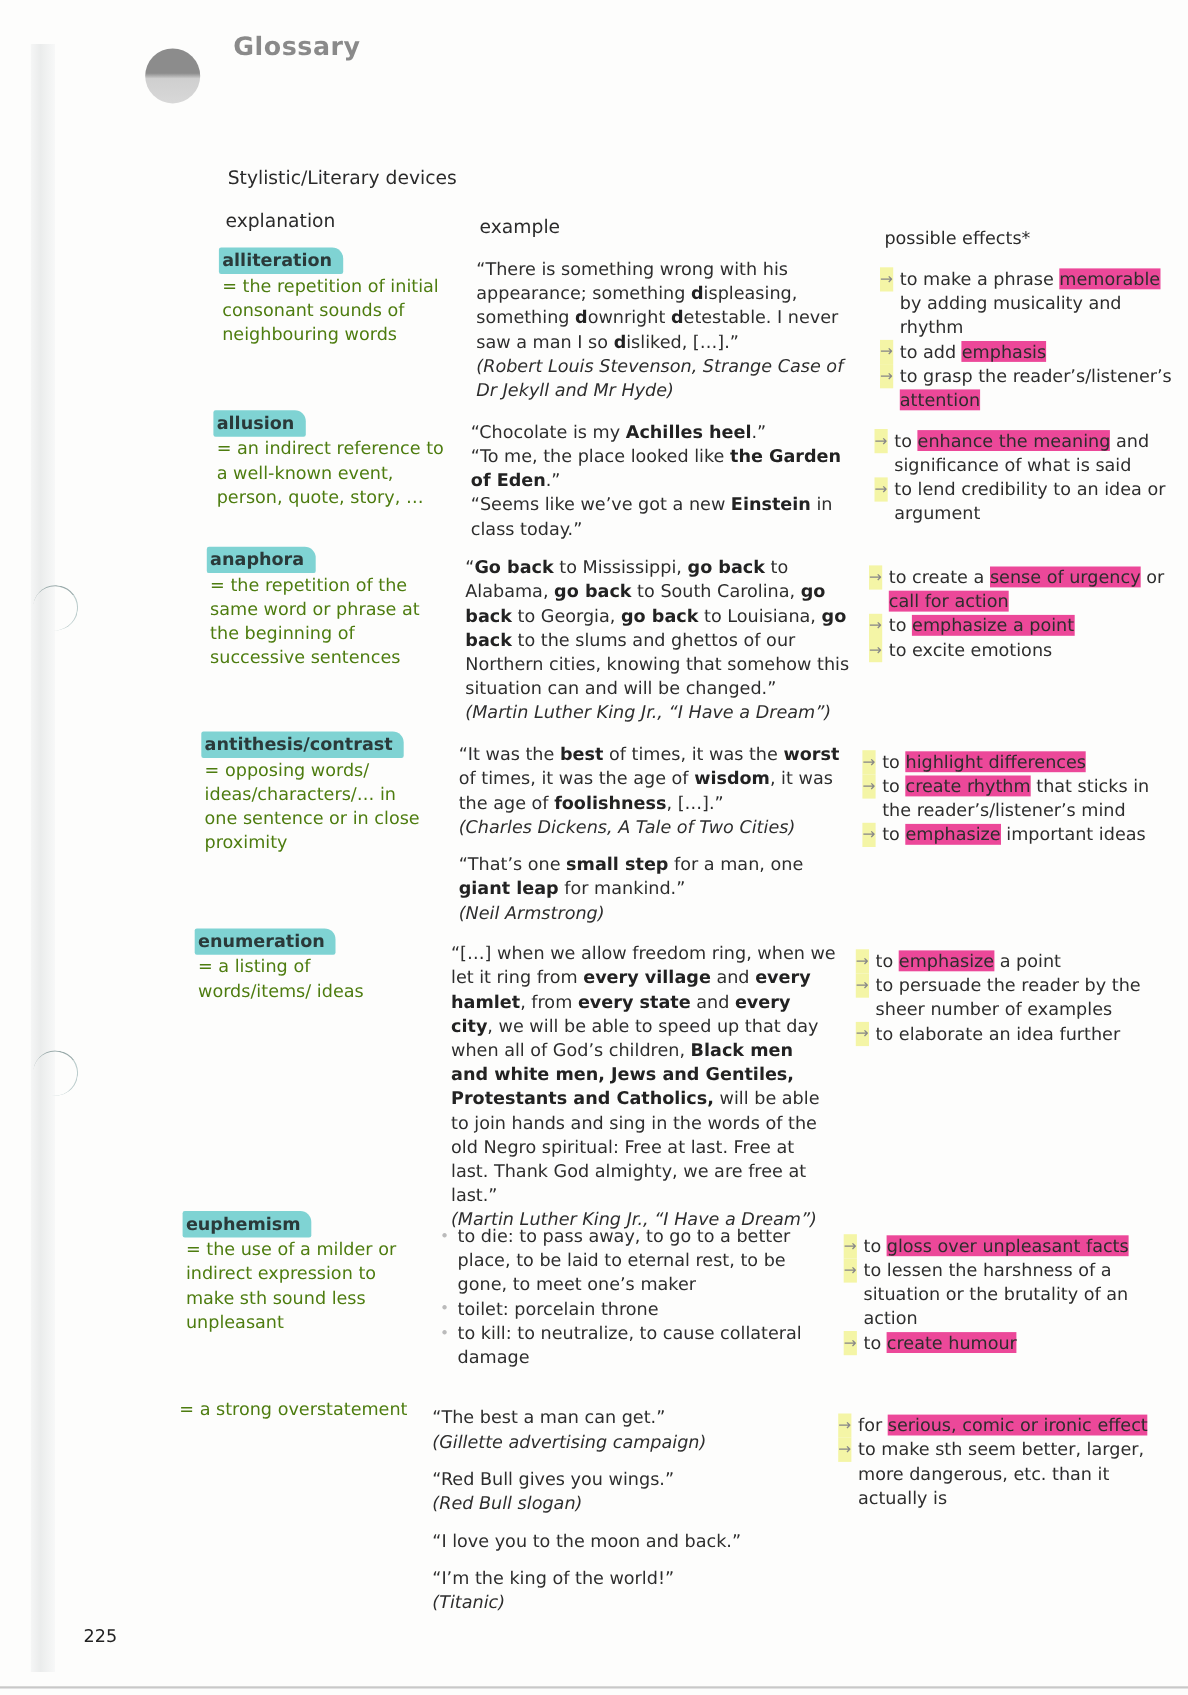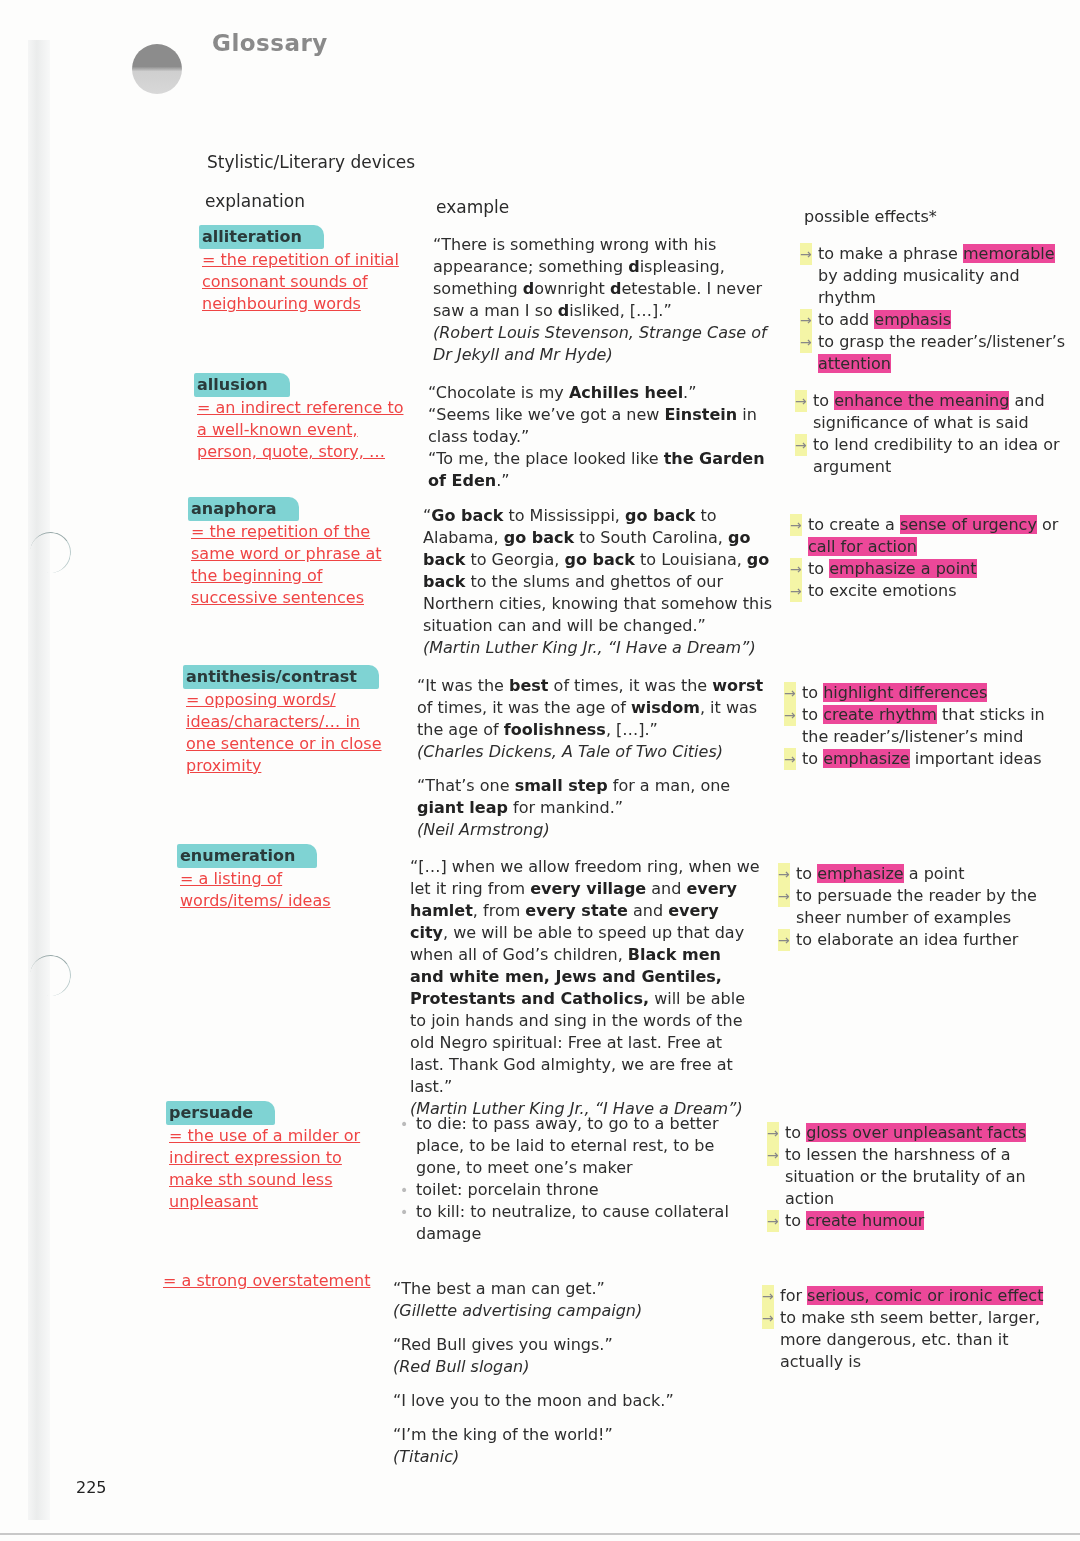--- a/index.html
+++ b/index.html
@@ -23,24 +23,24 @@
   .title-dot {
     position:absolute; left:132px; top:44px; width:50px; height:50px; border-radius:50%;
     background:linear-gradient(180deg,#8c8c8c 0%,#8c8c8c 45%,#cfcfcf 55%,#d8d8d8 100%);
   }
   .title { position:absolute; left:200px; top:30px; font-size:23px; font-weight:bold; color:#8a8a8a; letter-spacing:.5px;margin-left:12px; }
   .section { position:absolute; left:207px; top:152px; font-size:17px; color:#2a2a2a; }
   .colhead { position:absolute; font-size:17px; color:#2a2a2a; }
   .entry { position:absolute; }
   .term {
     display:inline-block; font-weight:bold; font-size:16px; color:#2a3a3a;
-    background:#7fd3d3; padding:1px 22px 1px 3px; margin-left:-3px;
+    background:#7fd3d3; padding:1px 10px 1px 3px; margin-left:-3px;
     border-radius:2px 10px 2px 2px; line-height:22px;
   }
-  .def { font-size:16px; line-height:22px; color:#ef4444;text-decoration:underline; }
+  .def { font-size:16px; line-height:22px; color:#4d7c0f; }
   .ex { position:absolute; font-size:16px; line-height:22px; color:#2d2d2d; }
   .ex b { font-weight:bold; color:#222; }
   .src { font-style:italic; }
   .gap { height:12px; }
   .bul { position:relative; padding-left:18px; }
   .bul::before { content:"\2022"; position:absolute; left:2px; color:#bbb; font-size:14px; }
   .eff { position:absolute; font-size:16px; line-height:22px; color:#2d2d2d; }
   .eff .line { position:relative; padding-left:18px; }
   .eff .arrow { position:absolute; left:0; color:#888; font-size:14px; background:#f4f5a6; }
   .hl { background:#ec4899; }
@@ -75,22 +75,22 @@
   <div class="line"><span class="arrow">→</span>to add <span class="hl">emphasis</span></div>
   <div class="line"><span class="arrow">→</span>to grasp the reader’s/listener’s <span class="hl">attention</span></div>
 </div>
 
 <div class="entry" style="left:197px;top:373px;width:215px">
   <span class="term">allusion</span>
   <div class="def">= an indirect reference to a well-known event, person, quote, story, …</div>
 </div>
 <div class="ex" style="left:428px;top:382px;width:350px">
   <div>“Chocolate is my <b>Achilles heel</b>.”</div>
+  <div>“To me, the place looked like <b>the Garden of Eden</b>.”</div>
   <div>“Seems like we’ve got a new <b>Einstein</b> in class today.”</div>
-  <div>“To me, the place looked like <b>the Garden of Eden</b>.”</div>
 </div>
 <div class="eff" style="left:795px;top:390px;width:270px">
   <div class="line"><span class="arrow">→</span>to <span class="hl">enhance the meaning</span> and significance of what is said</div>
   <div class="line"><span class="arrow">→</span>to lend credibility to an idea or argument</div>
 </div>
 
 <div class="entry" style="left:191px;top:497px;width:200px">
   <span class="term">anaphora</span>
   <div class="def">= the repetition of the same word or phrase at the beginning of successive sentences</div>
 </div>
@@ -129,21 +129,21 @@
   <div>“[…] when we allow freedom ring, when we let it ring from <b>every village</b> and <b>every hamlet</b>, from <b>every state</b> and <b>every city</b>, we will be able to speed up that day when all of God’s children, <b>Black men and white men, Jews and Gentiles, Protestants and Catholics,</b> will be able to join hands and sing in the words of the old Negro spiritual: Free at last. Free at last. Thank God almighty, we are free at last.”</div>
   <div class="src">(Martin Luther King Jr., “I Have a Dream”)</div>
 </div>
 <div class="eff" style="left:778px;top:863px;width:270px">
   <div class="line"><span class="arrow">→</span>to <span class="hl">emphasize</span> a point</div>
   <div class="line"><span class="arrow">→</span>to persuade the reader by the sheer number of examples</div>
   <div class="line"><span class="arrow">→</span>to elaborate an idea further</div>
 </div>
 
 <div class="entry" style="left:169px;top:1101px;width:200px">
-  <span class="term">persuade</span>
+  <span class="term">euphemism</span>
   <div class="def">= the use of a milder or indirect expression to make sth sound less unpleasant</div>
 </div>
 <div class="ex" style="left:398px;top:1113px;width:340px">
   <div class="bul">to die: to pass away, to go to a better place, to be laid to eternal rest, to be gone, to meet one’s maker</div>
   <div class="bul">toilet: porcelain throne</div>
   <div class="bul">to kill: to neutralize, to cause collateral damage</div>
 </div>
 <div class="eff" style="left:767px;top:1122px;width:270px">
   <div class="line"><span class="arrow">→</span>to <span class="hl">gloss over unpleasant facts</span></div>
   <div class="line"><span class="arrow">→</span>to lessen the harshness of a situation or the brutality of an action</div>

